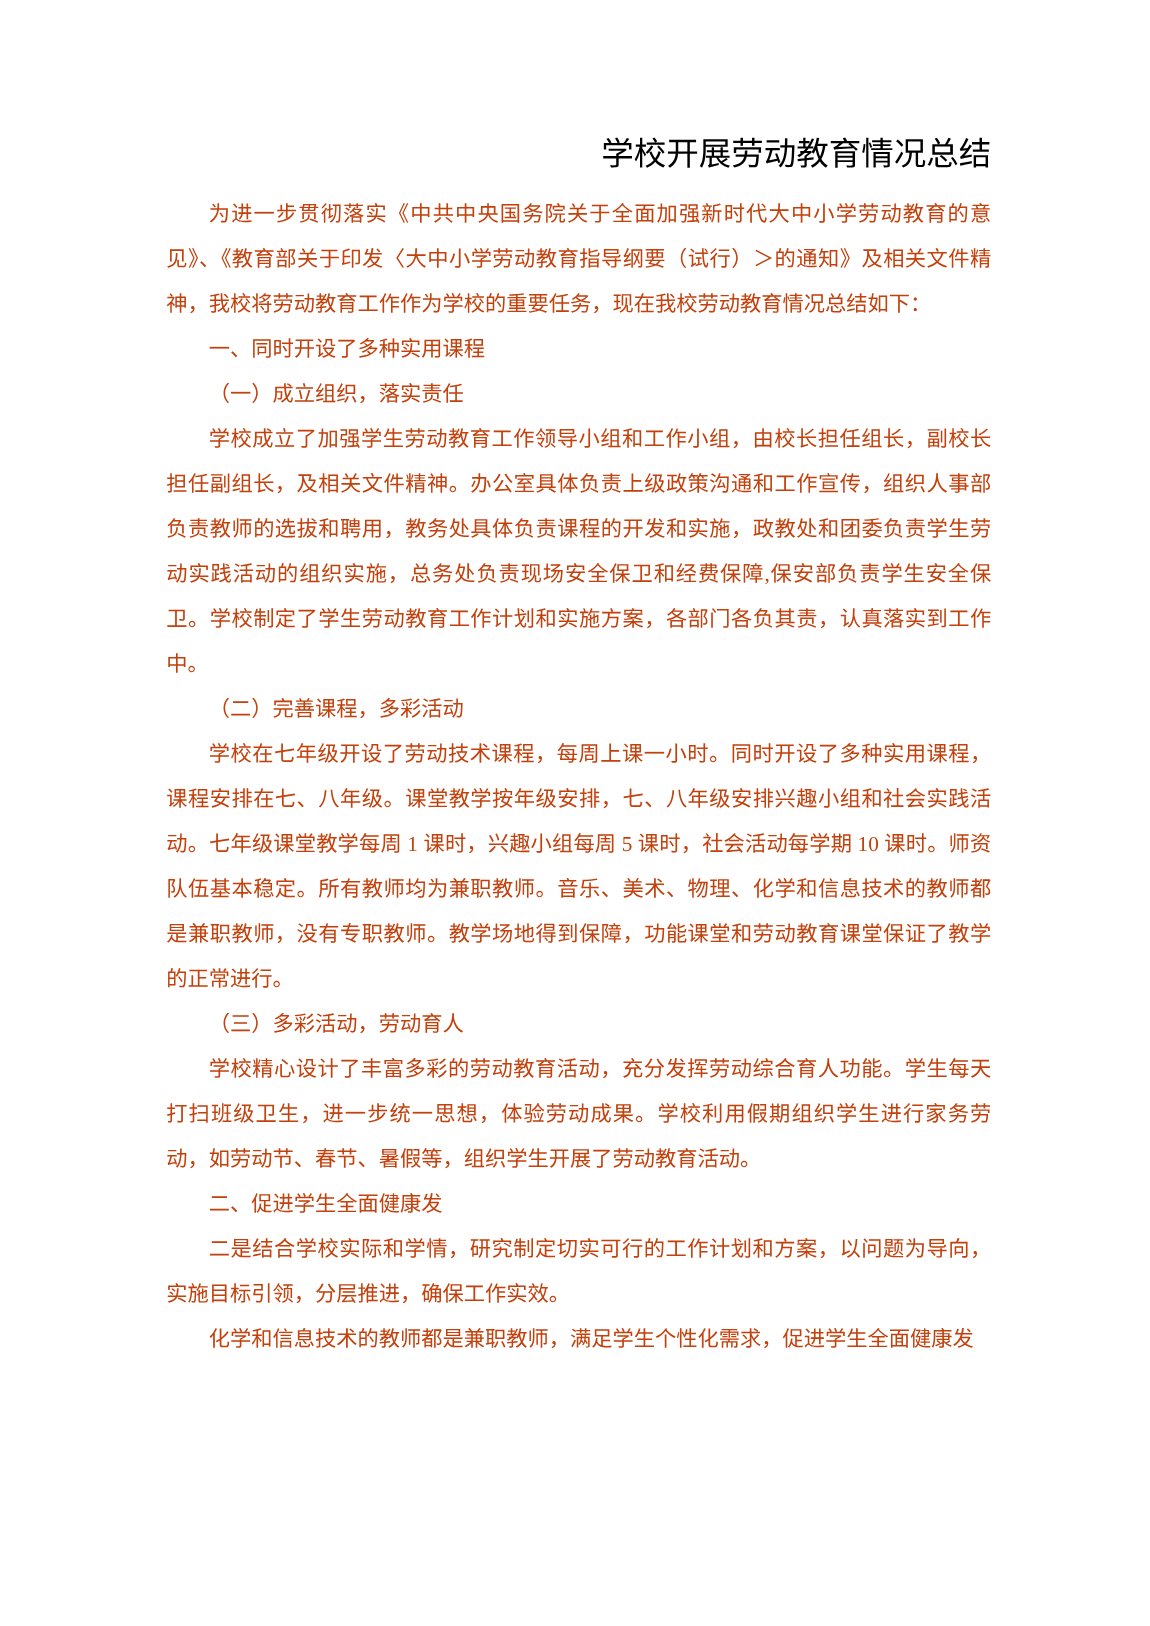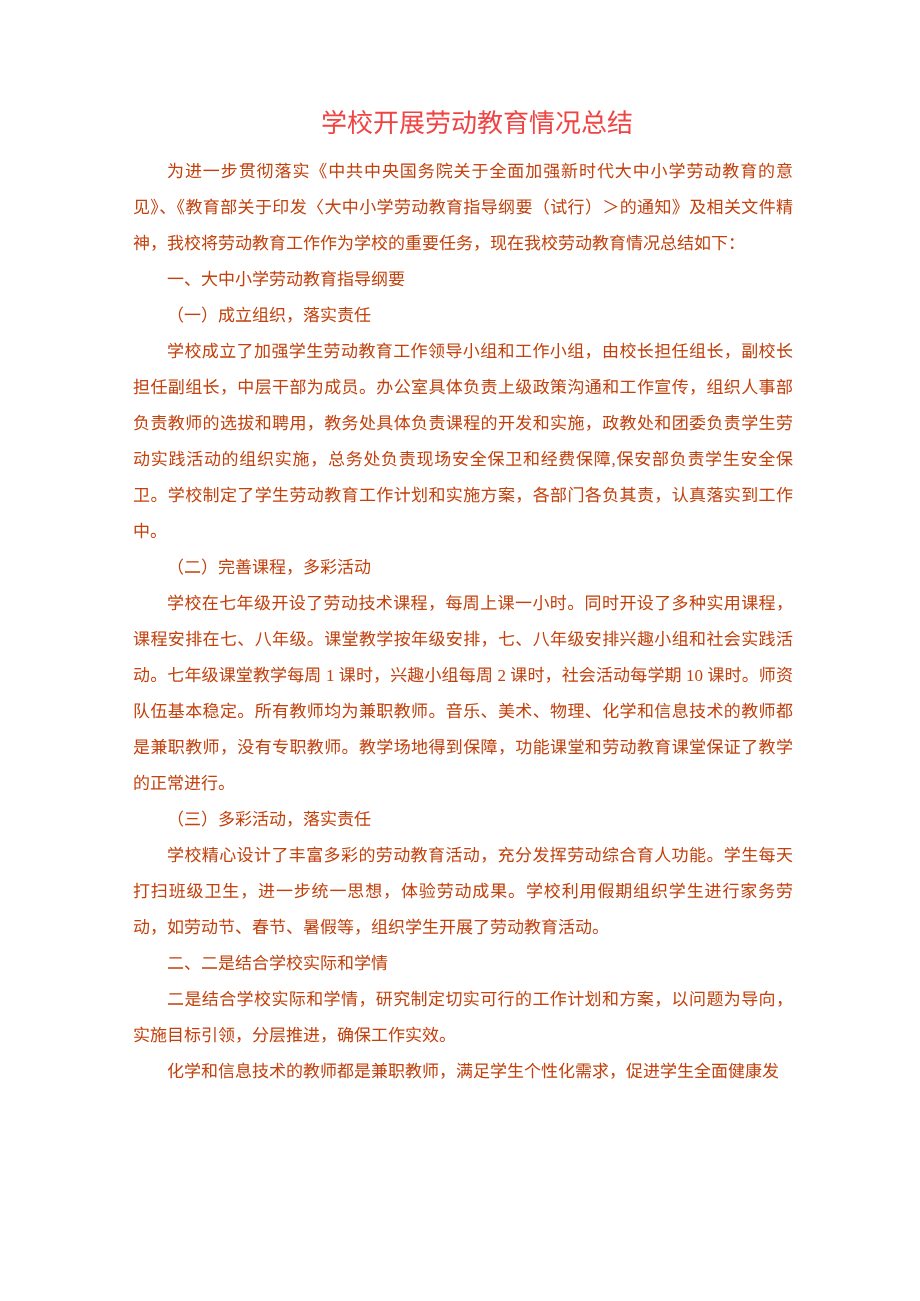--- a/index.html
+++ b/index.html
@@ -20,23 +20,23 @@
     position: absolute;
     left: 133px;
     top: 104px;
     width: 660px;
   }
   .title {
     margin: 0 0 10px 0;
     font-size: 26px;
     line-height: 40px;
     font-weight: normal;
-    text-align: center;
+    text-align: right;
     text-indent: 28px;
-    color: #ef4444;
+    color: #000000;
     font-family: "Liberation Serif", "DejaVu Serif", serif;
   }
   .para {
     margin: 0;
     font-size: 17px;
     line-height: 36px;
     text-align: justify;
     text-justify: inter-ideograph;
     text-indent: 2em;
     letter-spacing: 0;
@@ -46,25 +46,25 @@
 </style>
 </head>
 <body>
 
 <div class="page">
   <div class="doc">
     <h1 class="title">学校开展劳动教育情况总结</h1>
     <div>
 
     <p class="para">为进一步贯彻落实《中共中央国务院关于全面加强新时代大中小学劳动教育的意见》、《教育部关于印发〈大中小学劳动教育指导纲要（试行）＞的通知》及相关文件精神，我校将劳动教育工作作为学校的重要任务，现在我校劳动教育情况总结如下：</p>
-        <p class="para">一、大中小学劳动教育指导纲要</p>
+        <p class="para">一、同时开设了多种实用课程</p>
         <p class="para">（一）成立组织，落实责任</p>
-        <p class="para">学校成立了加强学生劳动教育工作领导小组和工作小组，由校长担任组长，副校长担任副组长，中层干部为成员。办公室具体负责上级政策沟通和工作宣传，组织人事部负责教师的选拔和聘用，教务处具体负责课程的开发和实施，政教处和团委负责学生劳动实践活动的组织实施，总务处负责现场安全保卫和经费保障,保安部负责学生安全保卫。学校制定了学生劳动教育工作计划和实施方案，各部门各负其责，认真落实到工作中。</p>
+        <p class="para">学校成立了加强学生劳动教育工作领导小组和工作小组，由校长担任组长，副校长担任副组长，及相关文件精神。办公室具体负责上级政策沟通和工作宣传，组织人事部负责教师的选拔和聘用，教务处具体负责课程的开发和实施，政教处和团委负责学生劳动实践活动的组织实施，总务处负责现场安全保卫和经费保障,保安部负责学生安全保卫。学校制定了学生劳动教育工作计划和实施方案，各部门各负其责，认真落实到工作中。</p>
         <p class="para">（二）完善课程，多彩活动</p>
-        <p class="para">学校在七年级开设了劳动技术课程，每周上课一小时。同时开设了多种实用课程，课程安排在七、八年级。课堂教学按年级安排，七、八年级安排兴趣小组和社会实践活动。七年级课堂教学每周 1 课时，兴趣小组每周 2 课时，社会活动每学期 10 课时。师资队伍基本稳定。所有教师均为兼职教师。音乐、美术、物理、化学和信息技术的教师都是兼职教师，没有专职教师。教学场地得到保障，功能课堂和劳动教育课堂保证了教学的正常进行。</p>
-        <p class="para">（三）多彩活动，落实责任</p>
+        <p class="para">学校在七年级开设了劳动技术课程，每周上课一小时。同时开设了多种实用课程，课程安排在七、八年级。课堂教学按年级安排，七、八年级安排兴趣小组和社会实践活动。七年级课堂教学每周 1 课时，兴趣小组每周 5 课时，社会活动每学期 10 课时。师资队伍基本稳定。所有教师均为兼职教师。音乐、美术、物理、化学和信息技术的教师都是兼职教师，没有专职教师。教学场地得到保障，功能课堂和劳动教育课堂保证了教学的正常进行。</p>
+        <p class="para">（三）多彩活动，劳动育人</p>
         <p class="para">学校精心设计了丰富多彩的劳动教育活动，充分发挥劳动综合育人功能。学生每天打扫班级卫生，进一步统一思想，体验劳动成果。学校利用假期组织学生进行家务劳动，如劳动节、春节、暑假等，组织学生开展了劳动教育活动。</p>
-        <p class="para">二、二是结合学校实际和学情</p>
+        <p class="para">二、促进学生全面健康发</p>
         <p class="para">二是结合学校实际和学情，研究制定切实可行的工作计划和方案，以问题为导向，实施目标引领，分层推进，确保工作实效。</p>
         <p class="para">化学和信息技术的教师都是兼职教师，满足学生个性化需求，促进学生全面健康发</p>
       </div>
   </div>
 </div>
 
 </body></html>

